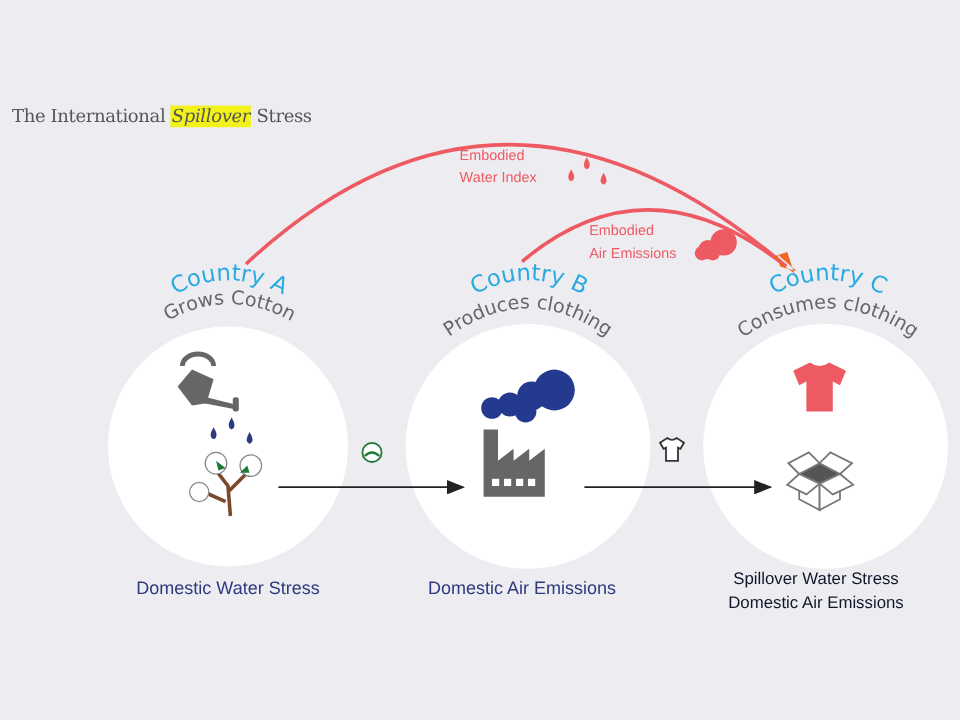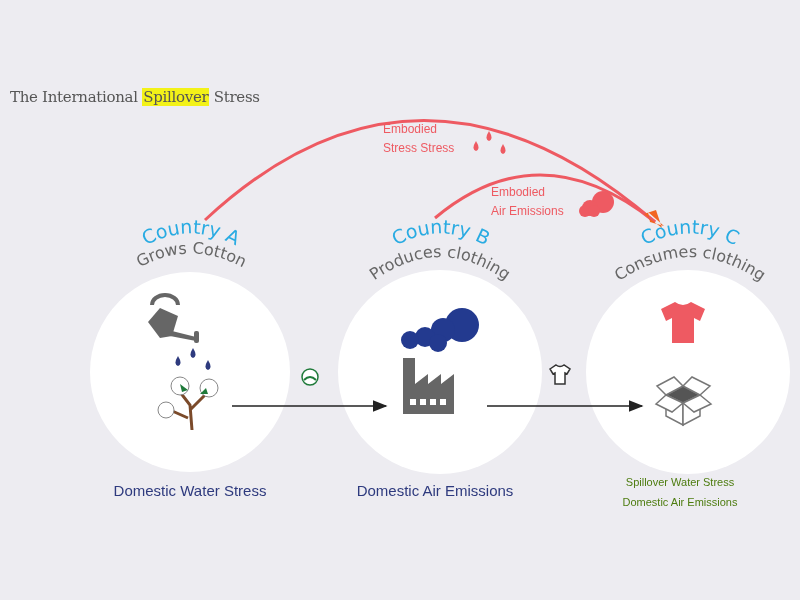--- a/index.html
+++ b/index.html
@@ -1,23 +1,23 @@
 <!DOCTYPE html>
 <html><head>
 <meta charset="utf-8">
 <style>
   html, body { margin: 0; padding: 0; }
   body { width: 800px; height: 600px; background: #edecf1; position: relative; overflow: hidden; font-family: "DejaVu Sans", sans-serif; }
   .title { position: absolute; left: 10px; top: 88px; font-family: "DejaVu Serif", serif; font-size: 15px; color: #555; letter-spacing: -0.3px; }
-  .title .hl { background: #f3f218; padding: 0 1px; }
+  .title .hl { background: #f3f218; padding: 0 1px; font-style: italic; }
   svg.main { position: absolute; left: 0; top: 0; }
   .lbl { position: absolute; font-family: "Liberation Sans", sans-serif; }
   .emb { color: #ee5a62; font-size: 12px; line-height: 19px; }
   .dom { color: #2e3a7e; font-size: 15px; text-align: center; }
-  .spill { color: #4d7c0f; font-size: 11px; text-align: center; line-height: 20px; }
+  .spill { color: #0f172a; font-size: 14px; text-align: center; line-height: 20px; }
 </style>
 </head>
 <body>
 
 <div class="title"><span>The International </span><span class="hl">Spillover</span><span> Stress</span></div>
 
 <svg class="main" width="800" height="600">
   <defs>
     <path id="arcA" d="M 122 262 Q 190 205 260 262"></path>
     <path id="arcA2" d="M 118 282 Q 190 225 265 282"></path>
@@ -113,21 +113,21 @@
     <path d="M 700 395 L 683 403 L 683 425 L 700 416 Z"></path>
     <path d="M 666 395 L 657 386 L 674 377 L 683 386 Z"></path>
     <path d="M 700 395 L 710 386 L 692 377 L 683 386 Z"></path>
     <path d="M 666 395 L 656 404 L 672 412 L 683 403 Z"></path>
     <path d="M 700 395 L 711 404 L 694 412 L 683 403 Z"></path>
   </g>
 </svg>
 
 <div class="lbl emb" style="left:383px; top:120px;">
     <div>Embodied</div>
-    <div>Stress Stress</div>
+    <div>Water Index</div>
   </div>
 <div class="lbl emb" style="left:491px; top:183px;">
     <div>Embodied</div>
     <div>Air Emissions</div>
   </div>
 
 <div class="lbl dom" style="left:80px; width:220px; top:482px;">Domestic Water Stress</div>
 <div class="lbl dom" style="left:325px; width:220px; top:482px;">Domestic Air Emissions</div>
 <div class="lbl spill" style="left:570px; width:220px; top:472px;">
     <div>Spillover Water Stress</div>

